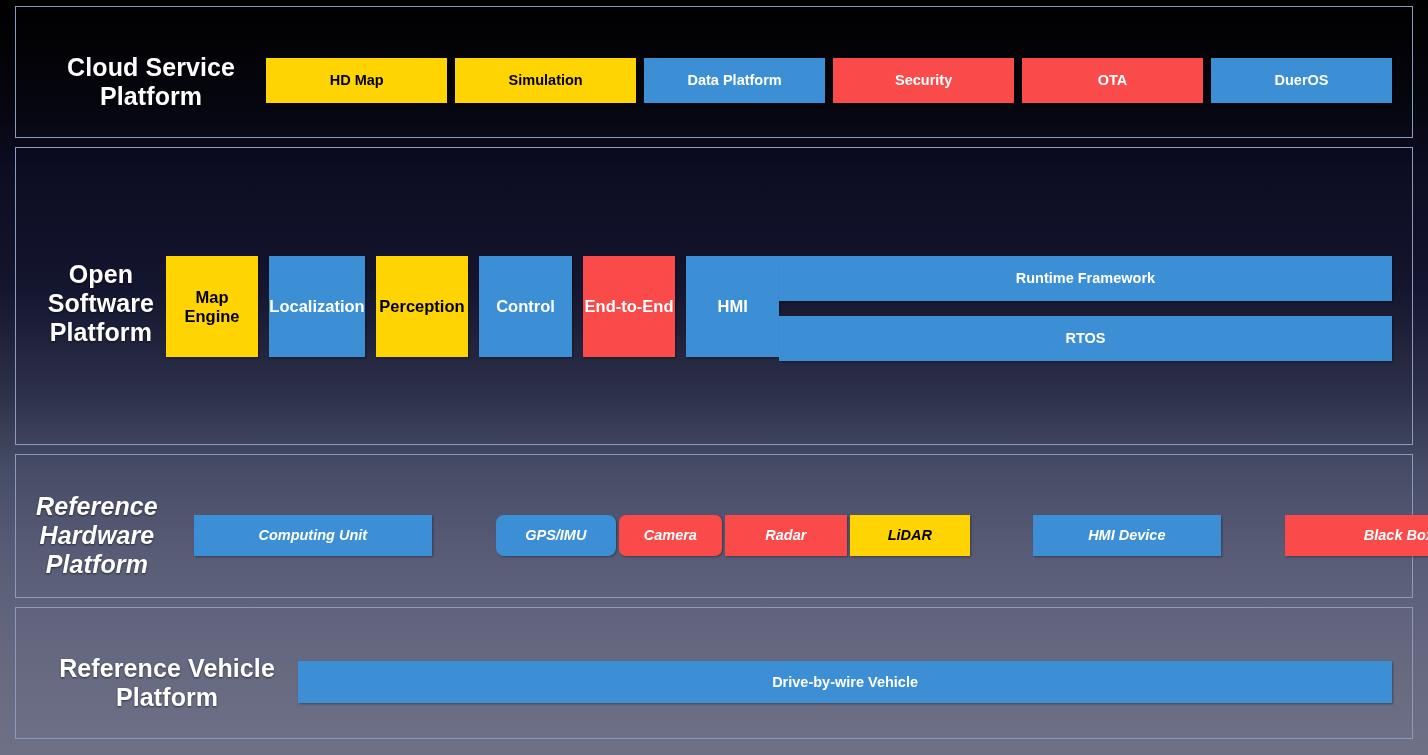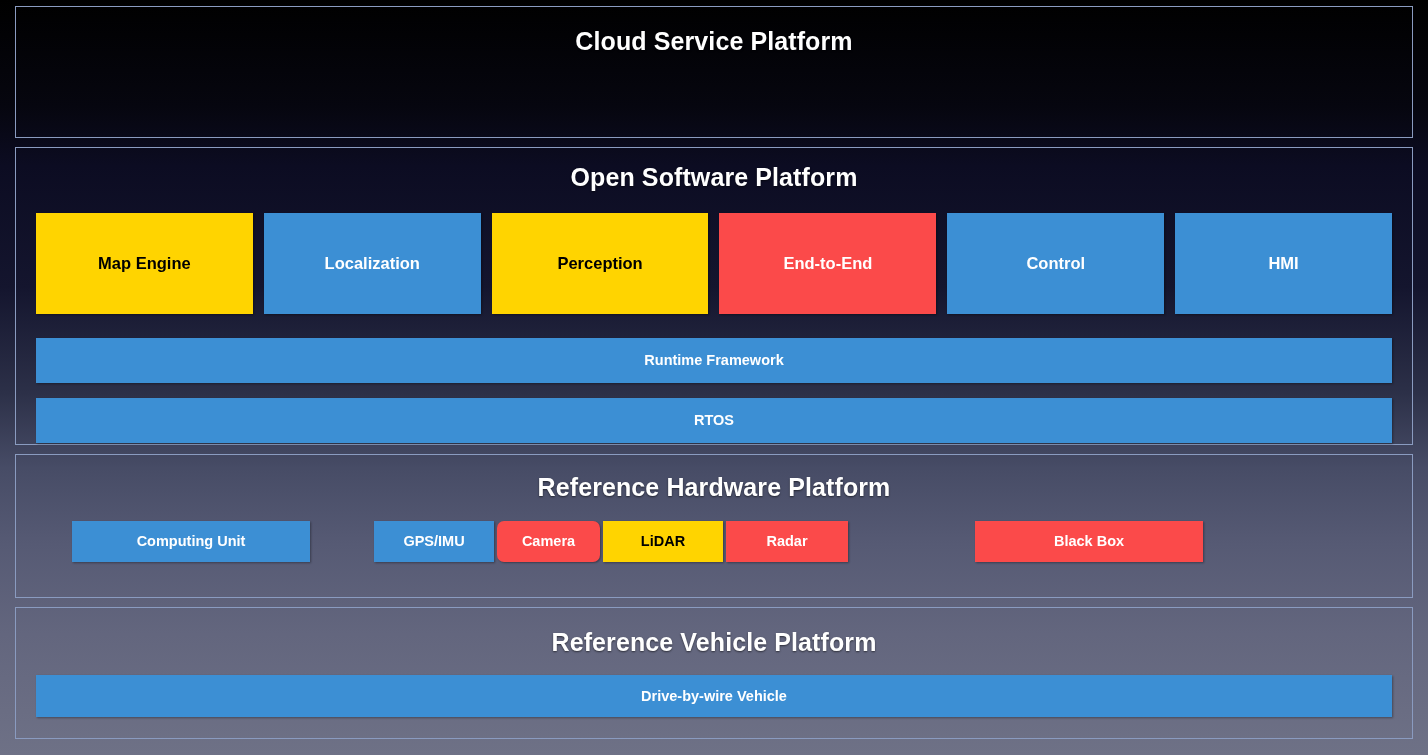--- a/index.html
+++ b/index.html
@@ -32,21 +32,20 @@
     display: flex;
     flex-direction: column;
     gap: 9px;
   }
 
   
   .panel {
     border: 1.5px solid #8a9bc0;
     position: relative;
     display: flex;
-    flex-direction: column;
     align-items: center;
   }
 
   .panel-title {
     color: #ffffff;
     font-weight: bold;
     text-align: center;
     letter-spacing: 0.1px;
     text-shadow: 0 1px 2px rgba(0,0,0,0.55);
   }
@@ -62,20 +61,21 @@
   .panel-software {
     height: 298px;
     padding: 0 20px;
   }
   .panel-software .panel-title { font-size: 25px; margin-top: 15px; }
 
   
   .panel-hardware {
     height: 144px;
     padding: 0 20px;
+    font-style: italic;
   }
   .panel-hardware .panel-title { font-size: 25px; margin-top: 18px; }
 
   
   .panel-vehicle {
     height: 132px;
     padding: 0 20px;
   }
   .panel-vehicle .panel-title { font-size: 25px; margin-top: 20px; }
 
@@ -142,21 +142,21 @@
     margin-top: 19px;
     padding-left: 36px;
   }
   .hw-row .box {
     height: 41px;
     font-size: 14.5px;
   }
   .hw-computing { width: 238px; }
   .hw-gap-a     { width: 64px; flex: none; }
   .hw-sensor-group { display: flex; gap: 3px; }
-  .hw-gpsimu { width: 120px; }
+  .hw-gpsimu { width: 120px; border-radius: 8px; }
   .hw-camera { width: 103px; border-radius: 7px; }
   .hw-lidar  { width: 120px; }
   .hw-radar  { width: 122px; }
   .hw-gap-b  { width: 63px; flex: none; }
   .hw-hmi    { width: 188px; }
   .hw-gap-c  { width: 64px; flex: none; }
   .hw-blackbox { width: 228px; }
 
   
   .veh-row {
@@ -170,50 +170,59 @@
     font-size: 14.5px;
   }
 </style>
 </head>
 <body>
 
 <div id="diagram">
 
   <section class="panel panel-cloud">
     <div class="panel-title">Cloud Service Platform</div>
+    <div class="cloud-row">
+      <div class="box c-yellow">HD Map</div>
+      <div class="box c-yellow">Simulation</div>
+      <div class="box c-blue">Data Platform</div>
+      <div class="box c-red">Security</div>
+      <div class="box c-red">OTA</div>
+      <div class="box c-blue">DuerOS</div>
+    </div>
   </section>
 
   <section class="panel panel-software">
     <div class="panel-title">Open Software Platform</div>
     <div class="sw-row">
       <div class="box c-yellow">Map Engine</div>
       <div class="box c-blue">Localization</div>
       <div class="box c-yellow">Perception</div>
+      <div class="box c-blue">Control</div>
       <div class="box c-red">End-to-End</div>
-      <div class="box c-blue">Control</div>
       <div class="box c-blue">HMI</div>
     </div>
     <div class="sw-bars">
       <div class="box c-blue">Runtime Framework</div>
       <div class="box c-blue">RTOS</div>
     </div>
   </section>
 
   <section class="panel panel-hardware">
     <div class="panel-title">Reference Hardware Platform</div>
     <div class="hw-row">
       <div class="box c-blue hw-computing">Computing Unit</div>
       <div class="hw-gap-a"></div>
       <div class="hw-sensor-group">
         <div class="box c-blue hw-gpsimu">GPS/IMU</div>
         <div class="box c-red hw-camera">Camera</div>
+        <div class="box c-red hw-radar">Radar</div>
         <div class="box c-yellow hw-lidar">LiDAR</div>
-        <div class="box c-red hw-radar">Radar</div>
       </div>
       <div class="hw-gap-b"></div>
+      <div class="box c-blue hw-hmi">HMI Device</div>
       <div class="hw-gap-c"></div>
       <div class="box c-red hw-blackbox">Black Box</div>
     </div>
   </section>
 
   <section class="panel panel-vehicle">
     <div class="panel-title">Reference Vehicle Platform</div>
     <div class="veh-row">
       <div class="box c-blue">Drive-by-wire Vehicle</div>
     </div>

